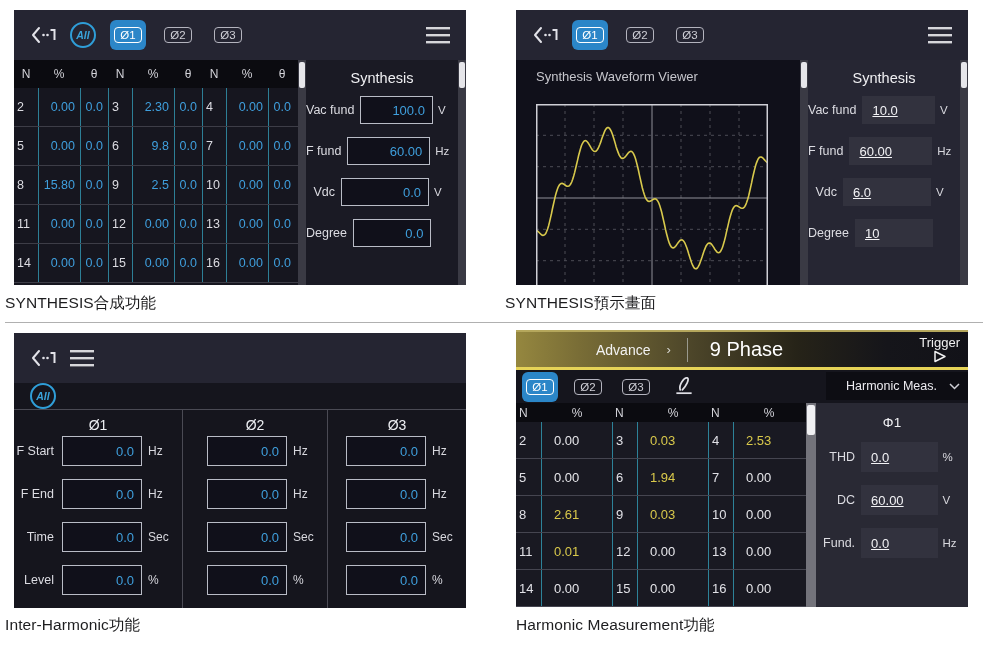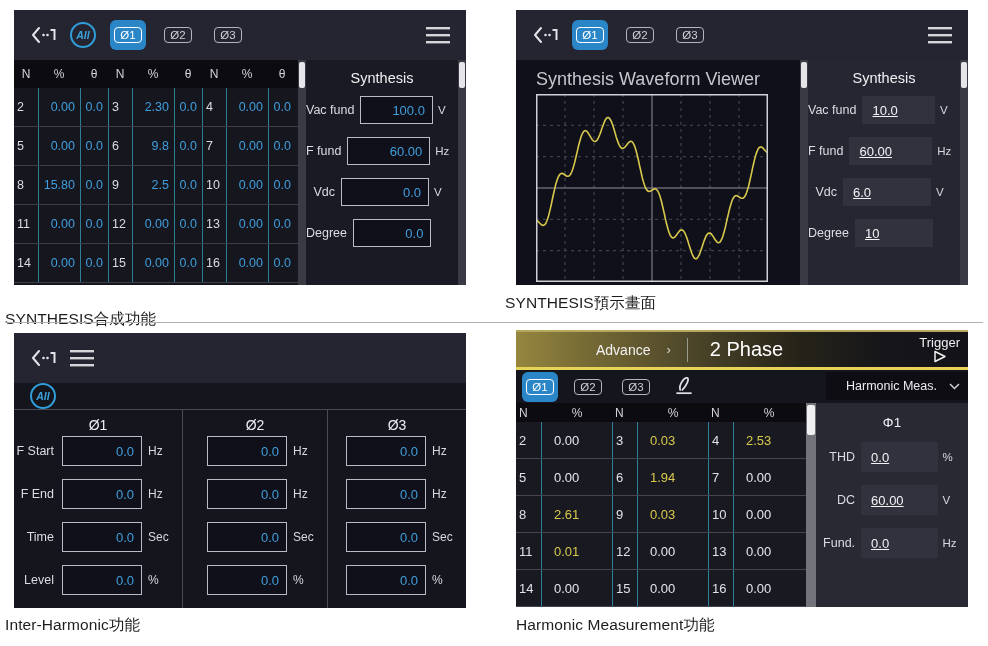--- a/index.html
+++ b/index.html
@@ -41,21 +41,21 @@
   .srow .sunit { width:20px; font-size:11.5px; color:#d8d8de; margin-left:5px; }
   .sbox { width:88px; height:28px; border:1px solid #b9bcc6; background:#10101a; display:flex; align-items:center; }
   .sbox.blue { justify-content:flex-end; padding-right:7px; color:#3f9fdd; font-size:13px;text-align:right; }
   .sbox.fill { border:none; background:#32323e; justify-content:flex-start; padding-left:10px; color:#f2f2f5; font-size:13px;text-decoration:underline; }
   #p2 .sidepane { background:#262633; }
 
   
   #p2 { left:516px; top:10px; width:452px; height:275px; }
   .p2-body { display:flex; height:225px; }
   .viewwrap { width:284px; background:#10101a; }
-  .vtitle { font-size:18px; color:#c6c6cc; padding:9px 0 4px 20px; }
+  .vtitle { font-size:13px; color:#c6c6cc; padding:9px 0 20px 20px; }
   .plot { margin-left:20px; width:232px; height:188px; }
 
   
   #p3 { left:14px; top:333px; width:452px; height:275px; }
   #p3 .hdr .title { flex:1; text-align:center; font-size:15px; color:#eef0f4; }
   .allrow { height:26px; display:flex; align-items:center; padding:0 16px; background:#15151d; }
   .ihgrid { display:grid; grid-template-columns:168px 145px 139px; border-top:1px solid #4a4a54; height:199px; background:#15151d; }
   .ihcol { padding-top:4px; border-left:1px solid #4a4a54; }
   .ihcol:first-child { border-left:none; }
   .ihhead { text-align:center; font-size:14px; color:#eef0f4; height:22px; line-height:22px; }
@@ -244,21 +244,21 @@
           <span class="slabel">Degree</span>
           <span class="sbox blue">0.0</span>
           <span class="sunit"></span>
         </div>
       </div>
       <div class="sbar">
           <span class="thumb"></span>
         </div>
     </div>
   </div>
-  <div class="caption" style="left:5px; top:309px;">SYNTHESIS合成功能</div>
+  <div class="caption" style="left:5px; top:293px;">SYNTHESIS合成功能</div>
 
   <div class="panel" id="p2">
     <div class="hdr">
       <span class="icon-back">
         <svg width="26" height="20" viewBox="0 0 26 20">
             <path d="M9 3 L3 10 L9 17" stroke="#e2e2e8" stroke-width="2" fill="none" stroke-linecap="round" stroke-linejoin="round"></path>
             <circle cx="13.5" cy="10" r="1.3" fill="#e2e2e8"></circle>
             <circle cx="17.5" cy="10" r="1.3" fill="#e2e2e8"></circle>
             <path d="M20.5 5 h4 v10" stroke="#e2e2e8" stroke-width="2" fill="none"></path>
           </svg>
@@ -422,21 +422,21 @@
       </div>
     </div>
   </div>
   <div class="caption" style="left:5px; top:615px;">Inter-Harmonic功能</div>
 
   <div class="panel" id="p4">
     <div class="goldbar">
       <span class="adv">Advance</span>
       <span class="chev">›</span>
       <span class="vdiv"></span>
-      <span class="mode">2 Phase</span>
+      <span class="mode">9 Phase</span>
       <span class="trigblock">
         <span class="tlabel">Trigger</span>
         <svg width="14" height="13" viewBox="0 0 14 13">
             <path d="M2 1.5 L12 6.5 L2 11.5 Z" fill="none" stroke="#f0f0f0" stroke-width="1.5" stroke-linejoin="round"></path>
           </svg>
       </span>
     </div>
     <div class="goldline"></div>
     <div class="toolbar">
       <span class="ph sel">

